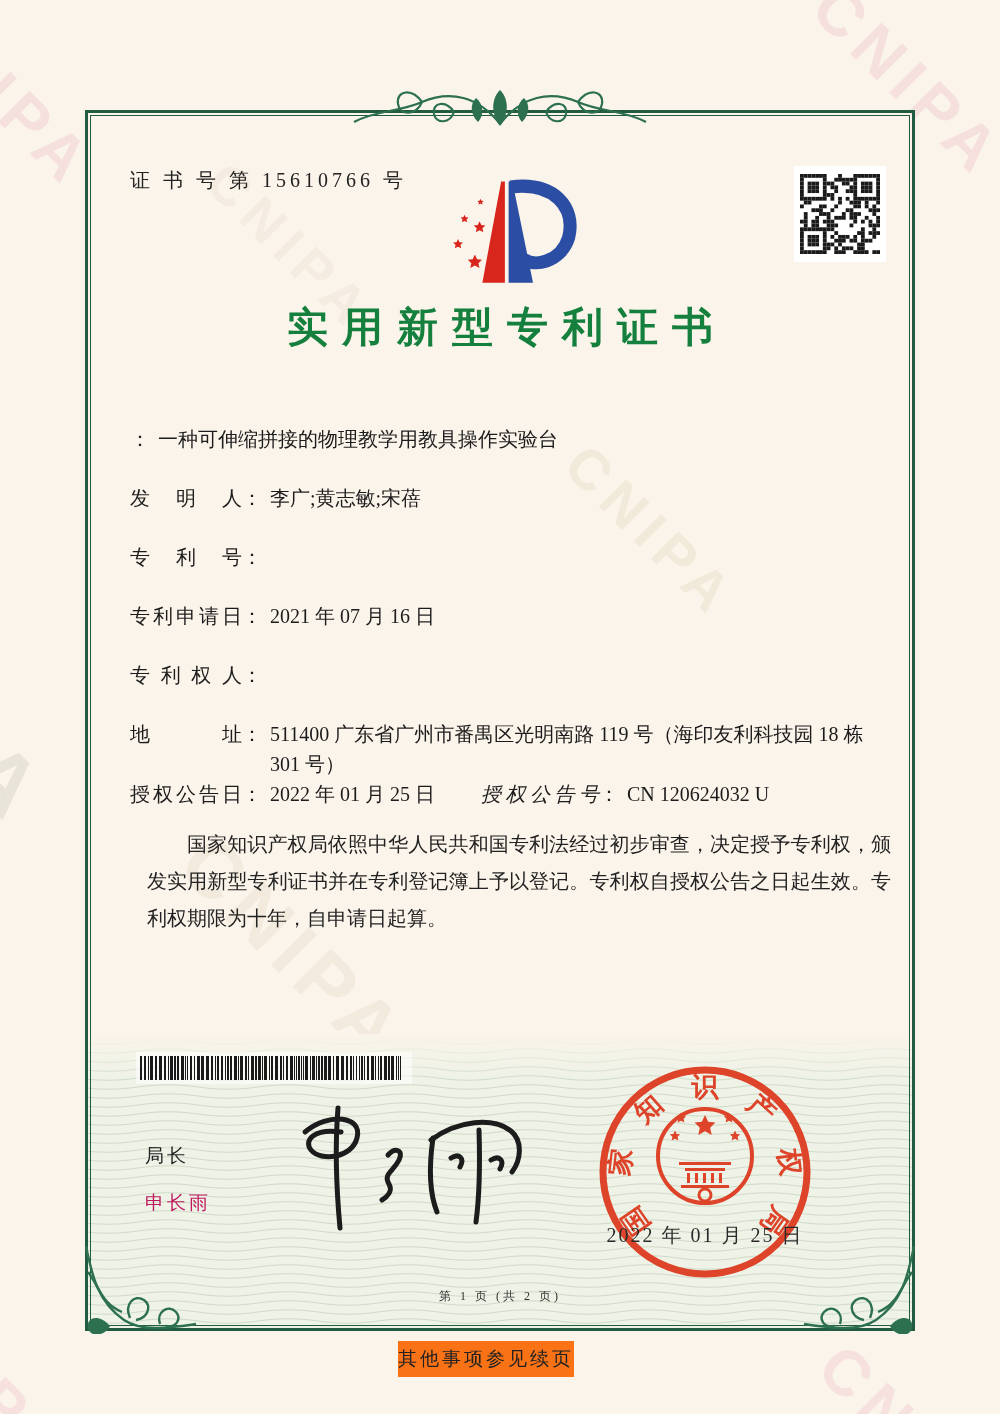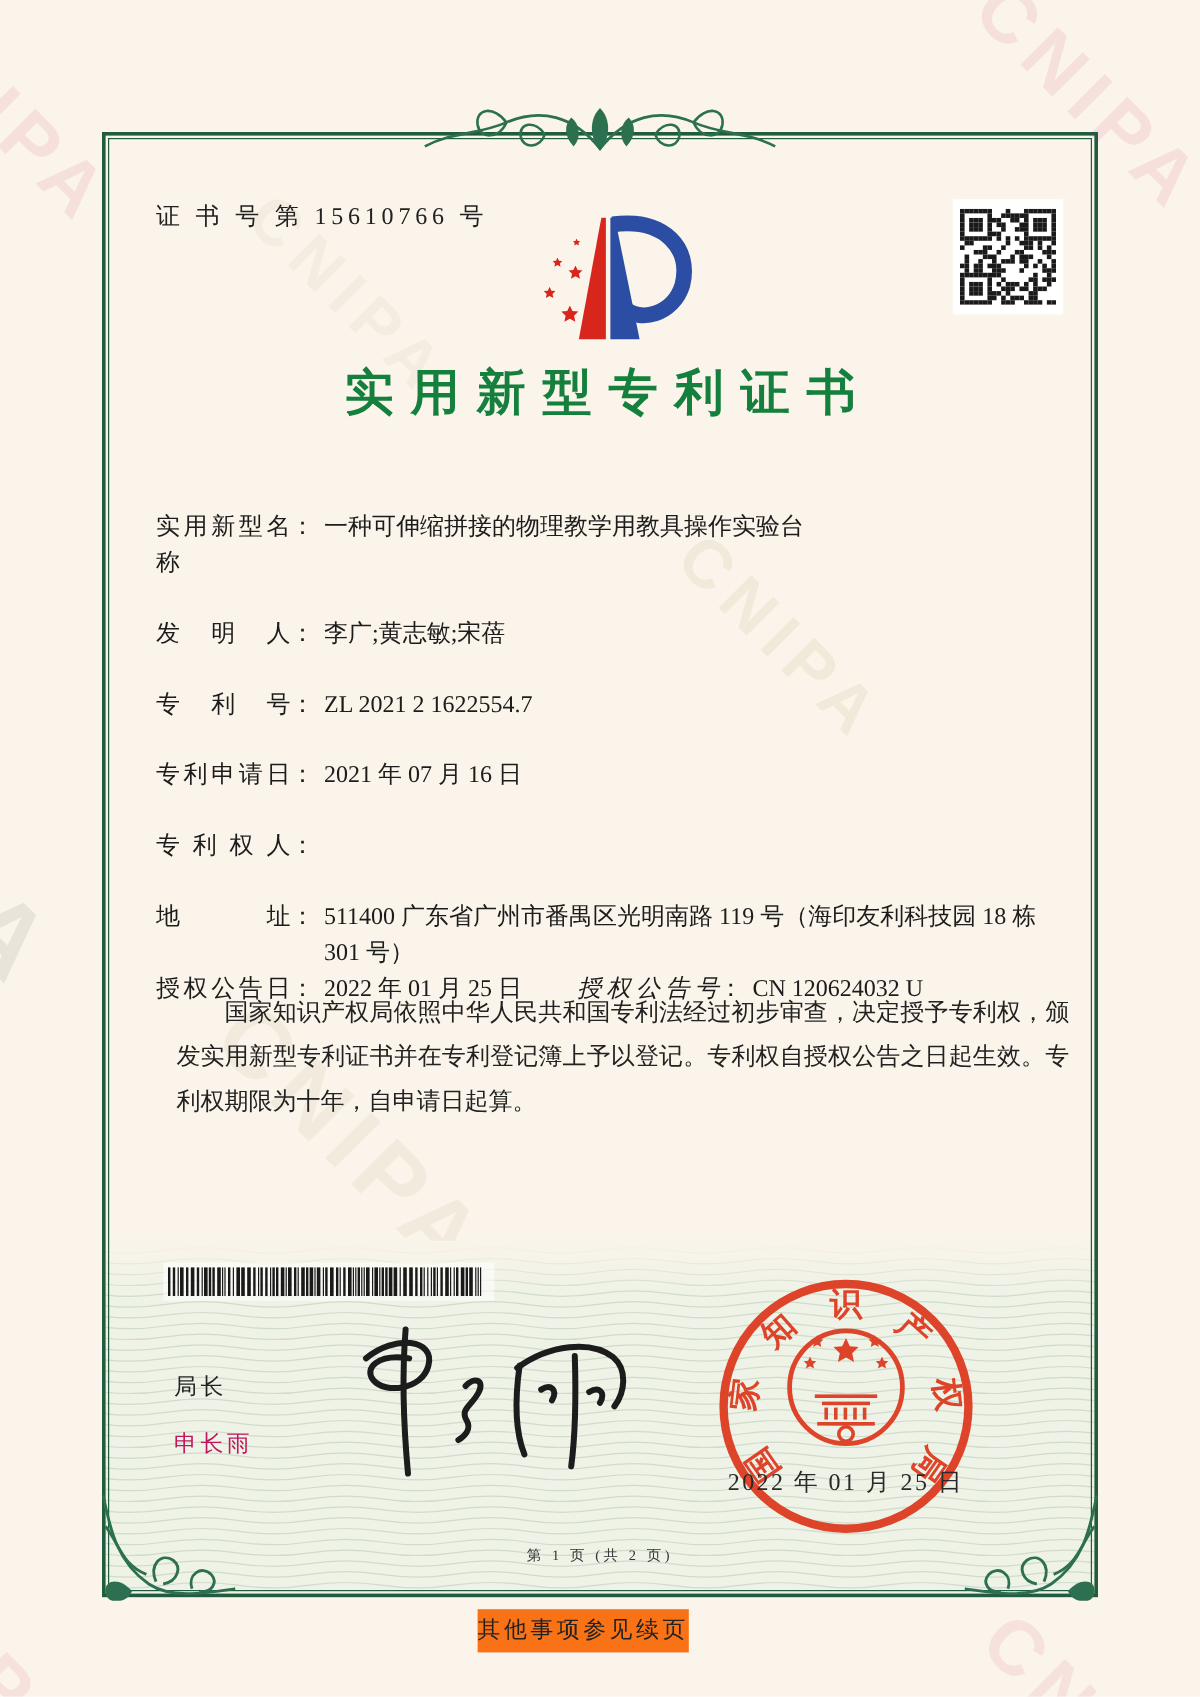--- a/index.html
+++ b/index.html
@@ -411,33 +411,31 @@
           <rect x="72.38" y="76.19" width="3.81" height="3.81"></rect>
           <rect x="76.19" y="76.19" width="3.81" height="3.81"></rect>
         </g>
     </svg>
   </div>
 
   <div class="title">实用新型专利证书</div>
 
   <div class="fields">
     <div class="frow">
-      <span class="flabel">实用新型名称</span>
         <span class="fcolon">：</span>
       <span class="fvalue">一种可伸缩拼接的物理教学用教具操作实验台</span>
     </div>
     <div class="frow">
       <span class="flabel">发明人</span>
         <span class="fcolon">：</span>
       <span class="fvalue">李广;黄志敏;宋蓓</span>
     </div>
     <div class="frow">
       <span class="flabel">专利号</span>
         <span class="fcolon">：</span>
-      <span class="fvalue">ZL 2021 2 1622554.7</span>
     </div>
     <div class="frow">
       <span class="flabel">专利申请日</span>
         <span class="fcolon">：</span>
       <span class="fvalue">2021 年 07 月 16 日</span>
     </div>
     <div class="frow">
       <span class="flabel">专利权人</span>
         <span class="fcolon">：</span>
     </div>

